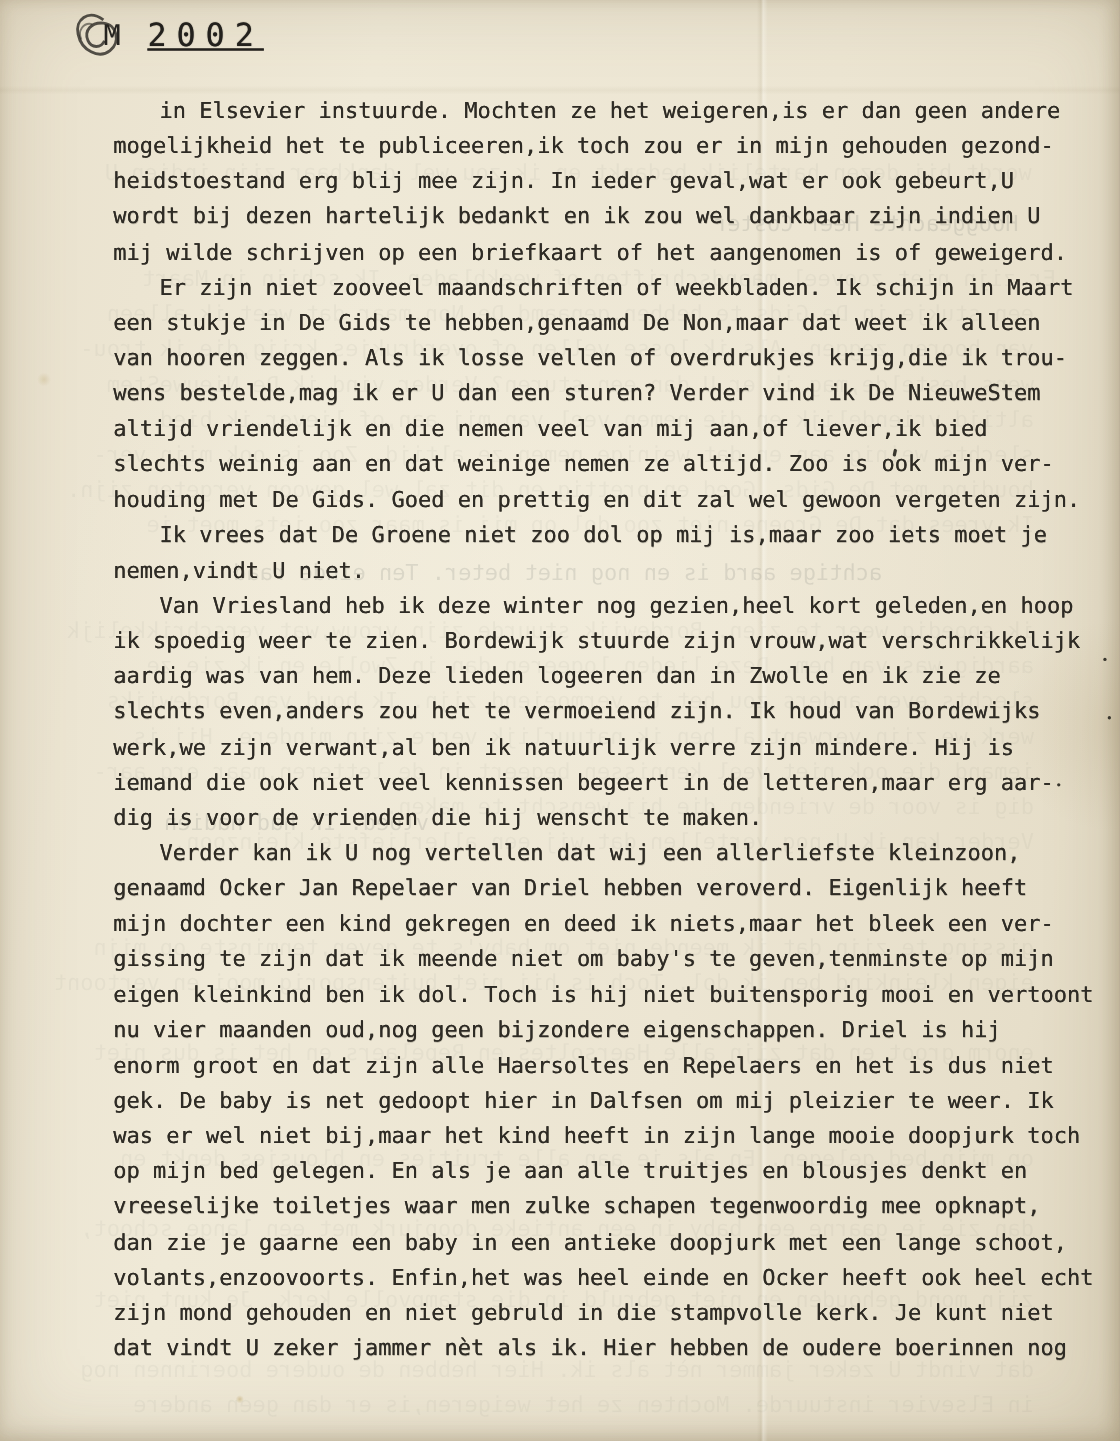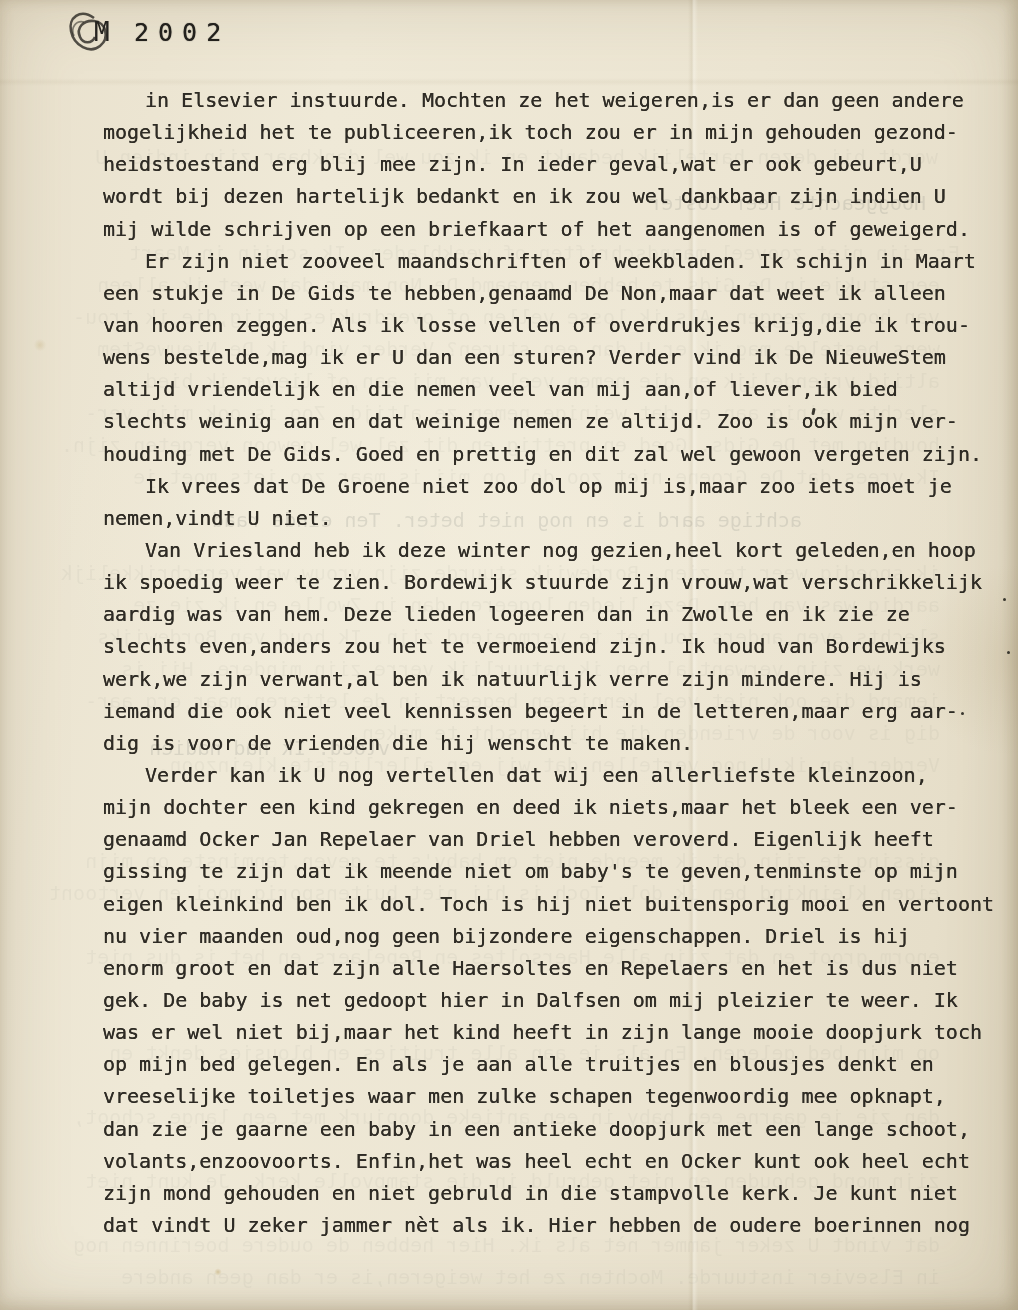--- a/index.html
+++ b/index.html
@@ -21,22 +21,23 @@
   .crease-h{
     position:absolute;left:0;top:78px;width:1018px;height:8px;pointer-events:none;
     background:linear-gradient(180deg, rgba(255,255,255,0), rgba(120,104,66,.06) 50%, rgba(255,255,255,0));
   }
   .stamp{
     position:absolute;left:64px;top:6px;display:flex;align-items:center;
     color:#262420;
   }
   .stamp svg{display:block;}
   .stamp-number{
-    font-size:25px;letter-spacing:9px;margin-left:4px;color:#23211d;
+    font-size:29px;letter-spacing:9px;margin-left:4px;color:#23211d;
     text-shadow:0 0 1px rgba(35,33,29,.75);
+    text-decoration:underline;
   }
   .letter-body{position:absolute;left:103px;top:84px;width:912px;}
   .line{
     height:32.15px;line-height:32.15px;white-space:pre;
     font-size:20px;color:#2e2b25;
     text-shadow:0 0 .5px rgba(44,40,32,.85), .3px .3px 0 rgba(44,40,32,.25);
   }
   .line.indent{padding-left:42px;}
   .ghost-layer{position:absolute;inset:0;pointer-events:none;}
   .ghost{
@@ -118,32 +119,32 @@
       <div class="line indent">Ik vrees dat De Groene niet zoo dol op mij is,maar zoo iets moet je</div>
       <div class="line">nemen,vindt U niet.</div>
       <div class="line indent">Van Vriesland heb ik deze winter nog gezien,heel kort geleden,en hoop</div>
       <div class="line">ik spoedig weer te zien. Bordewijk stuurde zijn vrouw,wat verschrikkelijk</div>
       <div class="line">aardig was van hem. Deze lieden logeeren dan in Zwolle en ik zie ze</div>
       <div class="line">slechts even,anders zou het te vermoeiend zijn. Ik houd van Bordewijks</div>
       <div class="line">werk,we zijn verwant,al ben ik natuurlijk verre zijn mindere. Hij is</div>
       <div class="line">iemand die ook niet veel kennissen begeert in de letteren,maar erg aar-</div>
       <div class="line">dig is voor de vrienden die hij wenscht te maken.</div>
       <div class="line indent">Verder kan ik U nog vertellen dat wij een allerliefste kleinzoon,</div>
+      <div class="line">genaamd Ocker Jan Repelaer van Driel hebben veroverd. Eigenlijk heeft</div>
       <div class="line">mijn dochter een kind gekregen en deed ik niets,maar het bleek een ver-</div>
-      <div class="line">genaamd Ocker Jan Repelaer van Driel hebben veroverd. Eigenlijk heeft</div>
       <div class="line">gissing te zijn dat ik meende niet om baby's te geven,tenminste op mijn</div>
       <div class="line">eigen kleinkind ben ik dol. Toch is hij niet buitensporig mooi en vertoont</div>
       <div class="line">nu vier maanden oud,nog geen bijzondere eigenschappen. Driel is hij</div>
       <div class="line">enorm groot en dat zijn alle Haersoltes en Repelaers en het is dus niet</div>
       <div class="line">gek. De baby is net gedoopt hier in Dalfsen om mij pleizier te weer. Ik</div>
       <div class="line">was er wel niet bij,maar het kind heeft in zijn lange mooie doopjurk toch</div>
       <div class="line">op mijn bed gelegen. En als je aan alle truitjes en blousjes denkt en</div>
       <div class="line">vreeselijke toiletjes waar men zulke schapen tegenwoordig mee opknapt,</div>
       <div class="line">dan zie je gaarne een baby in een antieke doopjurk met een lange schoot,</div>
-      <div class="line">volants,enzoovoorts. Enfin,het was heel echt en Ocker kunt ook heel echt</div>
+      <div class="line">volants,enzoovoorts. Enfin,het was heel einde en Ocker heeft ook heel echt</div>
       <div class="line">zijn mond gehouden en niet gebruld in die stampvolle kerk. Je kunt niet</div>
       <div class="line">dat vindt U zeker jammer nèt als ik. Hier hebben de oudere boerinnen nog</div>
     </div>
 
   <div class="speck s1"></div>
   <div class="speck s2"></div>
   <div class="speck s3"></div>
   <div class="speck s4"></div>
 
 </div>

